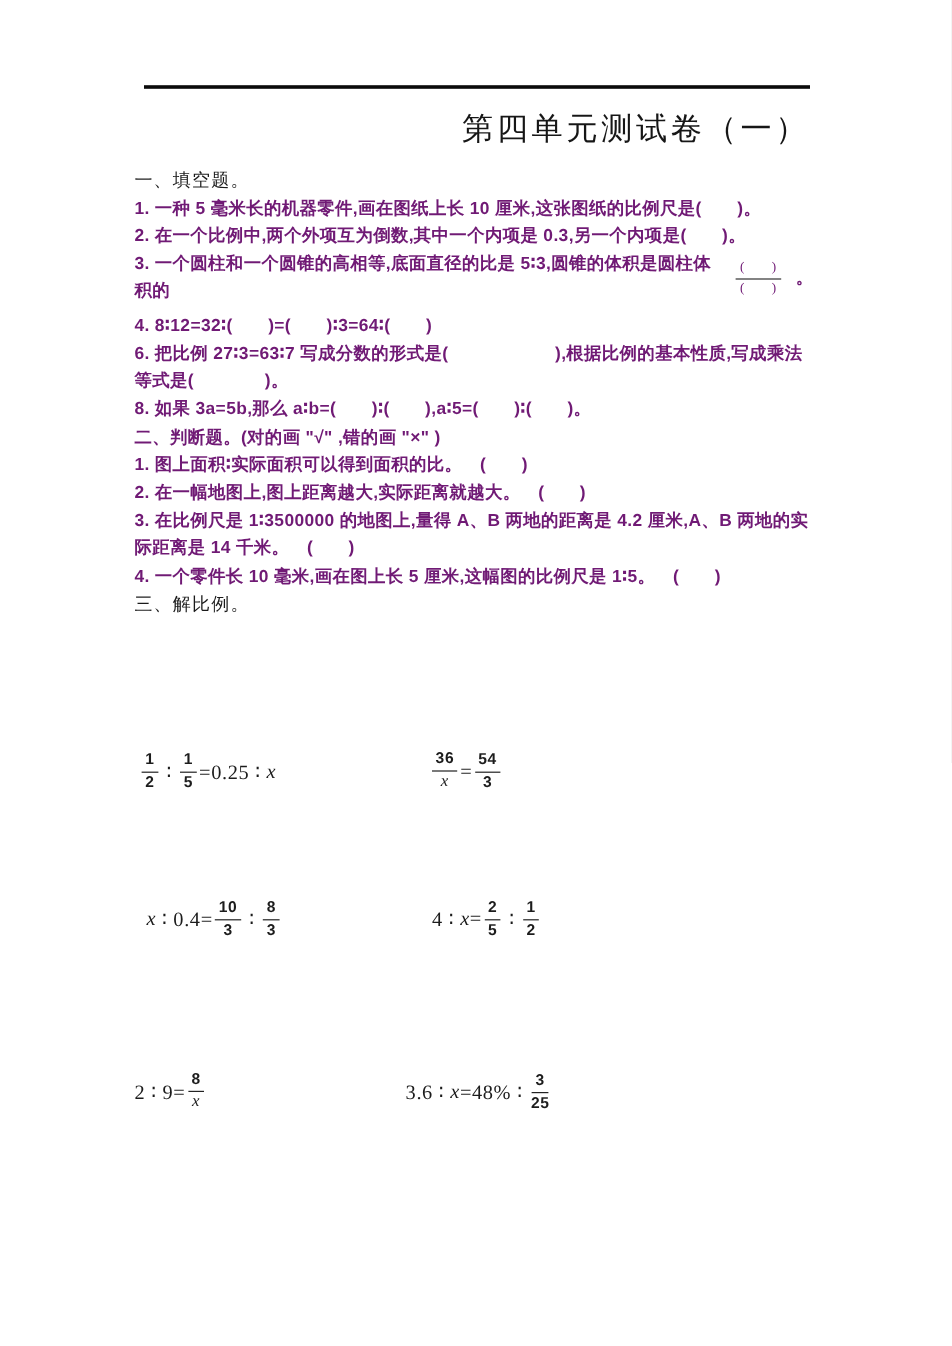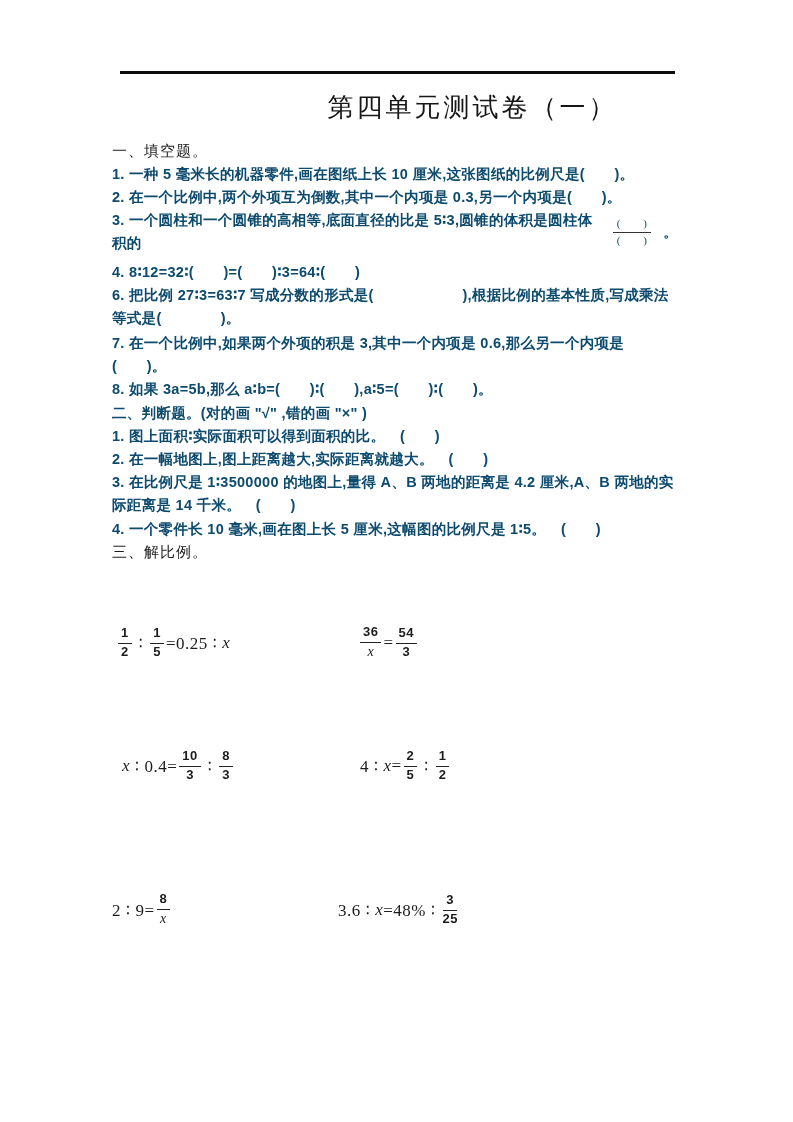--- a/index.html
+++ b/index.html
@@ -14,21 +14,21 @@
   .rule{
     position:absolute;
     left:120px;top:71px;
     width:555px;height:2.5px;
     background:#0a0a0a;
   }
   .title{
     position:absolute;
     left:120px;top:90px;width:555px;
     padding-left:150px;width:405px;
-    text-align:center;
+    text-align:right;
     font:26px "Liberation Serif","DejaVu Serif",serif;
     letter-spacing:3px;
     color:#161616;
     white-space:nowrap;
   }
   .flow{
     position:absolute;
     left:112px;top:140px;width:566px;
     font-size:15px;
   }
@@ -36,21 +36,21 @@
     font:15px "Liberation Serif","DejaVu Serif",serif;
     line-height:23px;
     letter-spacing:1px;
   }
   .line{
     font-family:"Liberation Sans","DejaVu Sans",sans-serif;
     font-weight:600;
     font-size:14.5px;
     line-height:23px;
     letter-spacing:0.3px;
-    color:#0c4a6e;
+    color:#701a75;
   }
   .fracline{
     display:flex;align-items:center;
     height:46px;
     gap:11px;
   }
   .pfrac{
     display:inline-flex;flex-direction:column;align-items:center;
     font:11px "Liberation Serif","DejaVu Serif",serif;
     font-weight:normal;
@@ -104,21 +104,20 @@
       <span>3. 一个圆柱和一个圆锥的高相等,底面直径的比是 5∶3,圆锥的体积是圆柱体积的</span>
       <span class="pfrac">
         <span class="num">(　　)</span>
         <span class="den">(　　)</span>
       </span>
       <span>。</span>
     </div>
 
     <div class="line mt6">4. 8∶12=32∶(　　)=(　　)∶3=64∶(　　)</div>
     <div class="line">6. 把比例 27∶3=63∶7 写成分数的形式是(　　　　　　),根据比例的基本性质,写成乘法等式是(　　　　)。</div>
-    <div class="line mt2">7. 在一个比例中,如果两个外项的积是 3,其中一个内项是 0.6,那么另一个内项是(　　)。</div>
     <div class="line">8. 如果 3a=5b,那么 a∶b=(　　)∶(　　),a∶5=(　　)∶(　　)。</div>
 
     <div class="sec mt1"><span class="line" style="font-weight:600">二、判断题。(对的画 "√" ,错的画 "×" )</span></div>
 
     <div class="line"> 1. 图上面积∶实际面积可以得到面积的比。　(　　)</div>
     <div class="line">2. 在一幅地图上,图上距离越大,实际距离就越大。　(　　)</div>
     <div class="line">3. 在比例尺是 1∶3500000 的地图上,量得 A、B 两地的距离是 4.2 厘米,A、B 两地的实际距离是 14 千米。　(　　)</div>
     <div class="line mt1">4. 一个零件长 10 毫米,画在图上长 5 厘米,这幅图的比例尺是 1∶5。　(　　)</div>
 
     <div class="sec">三、解比例。</div>

